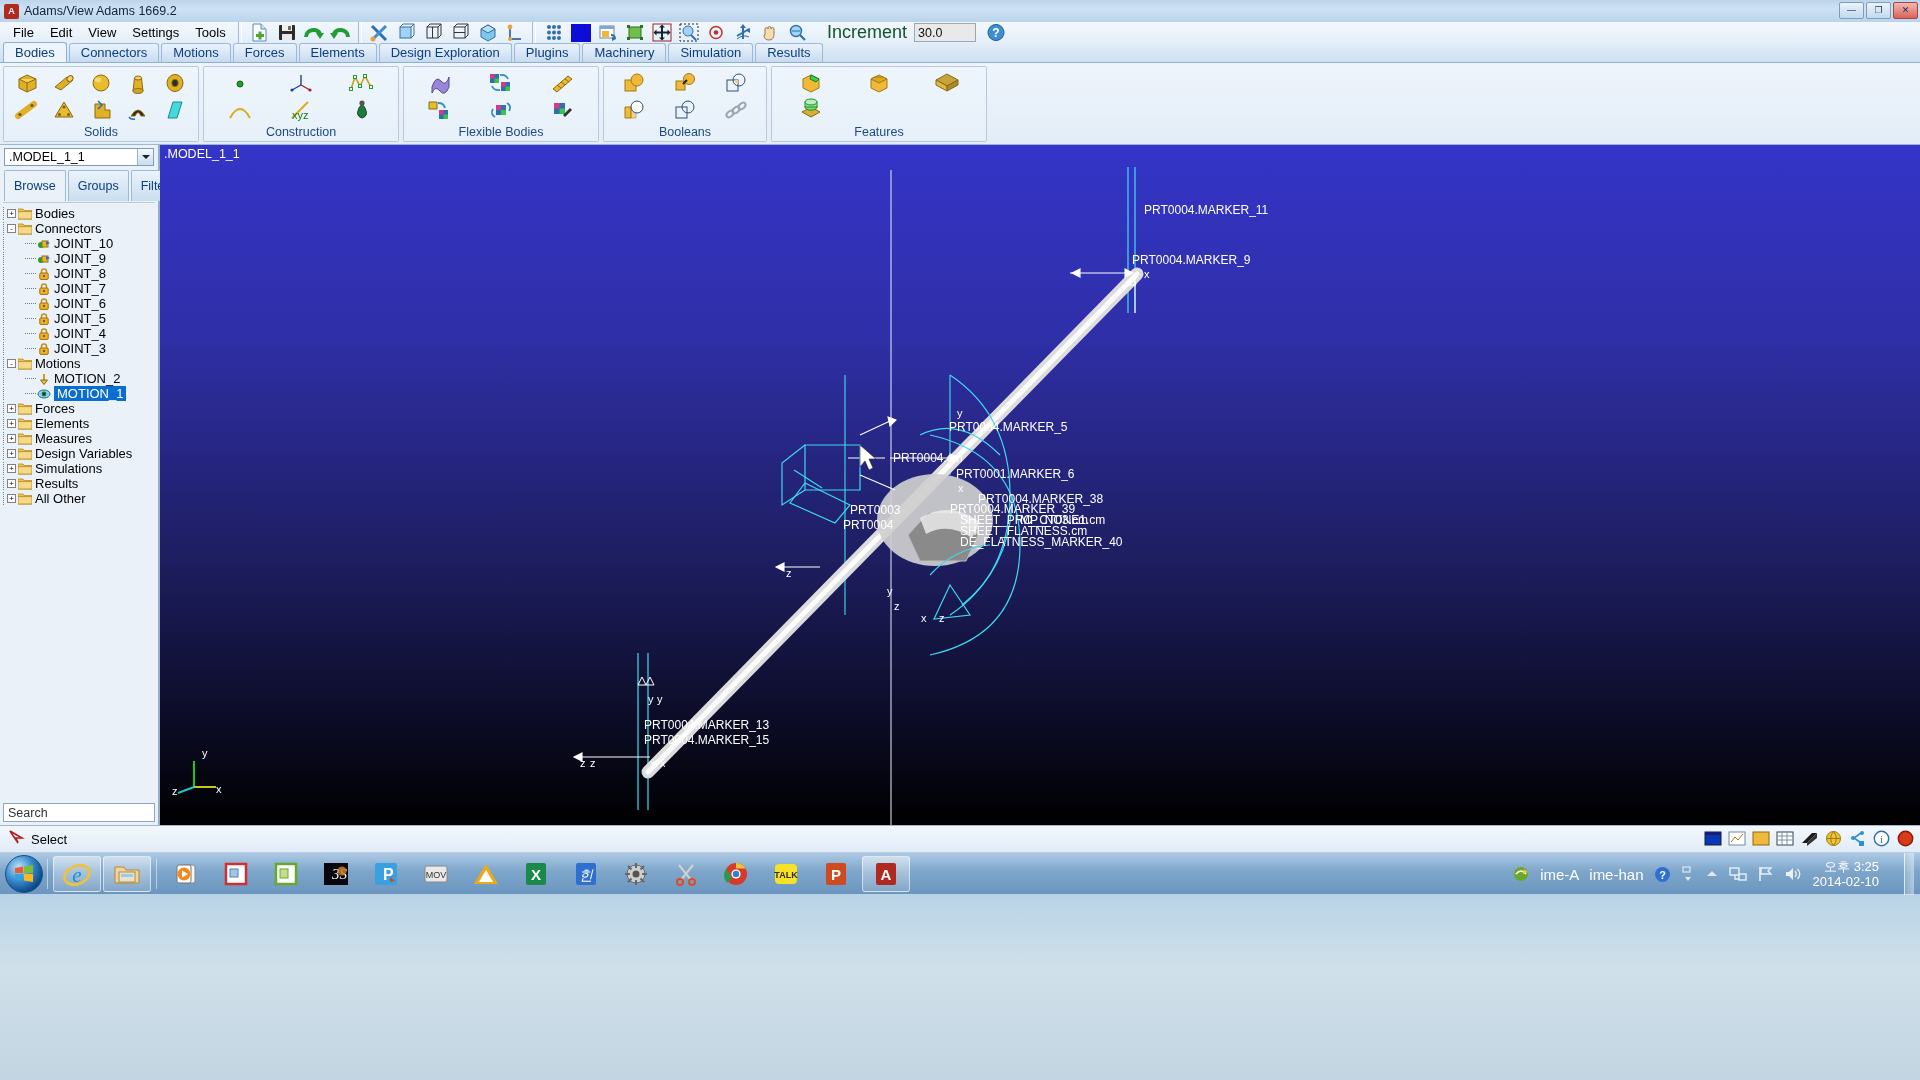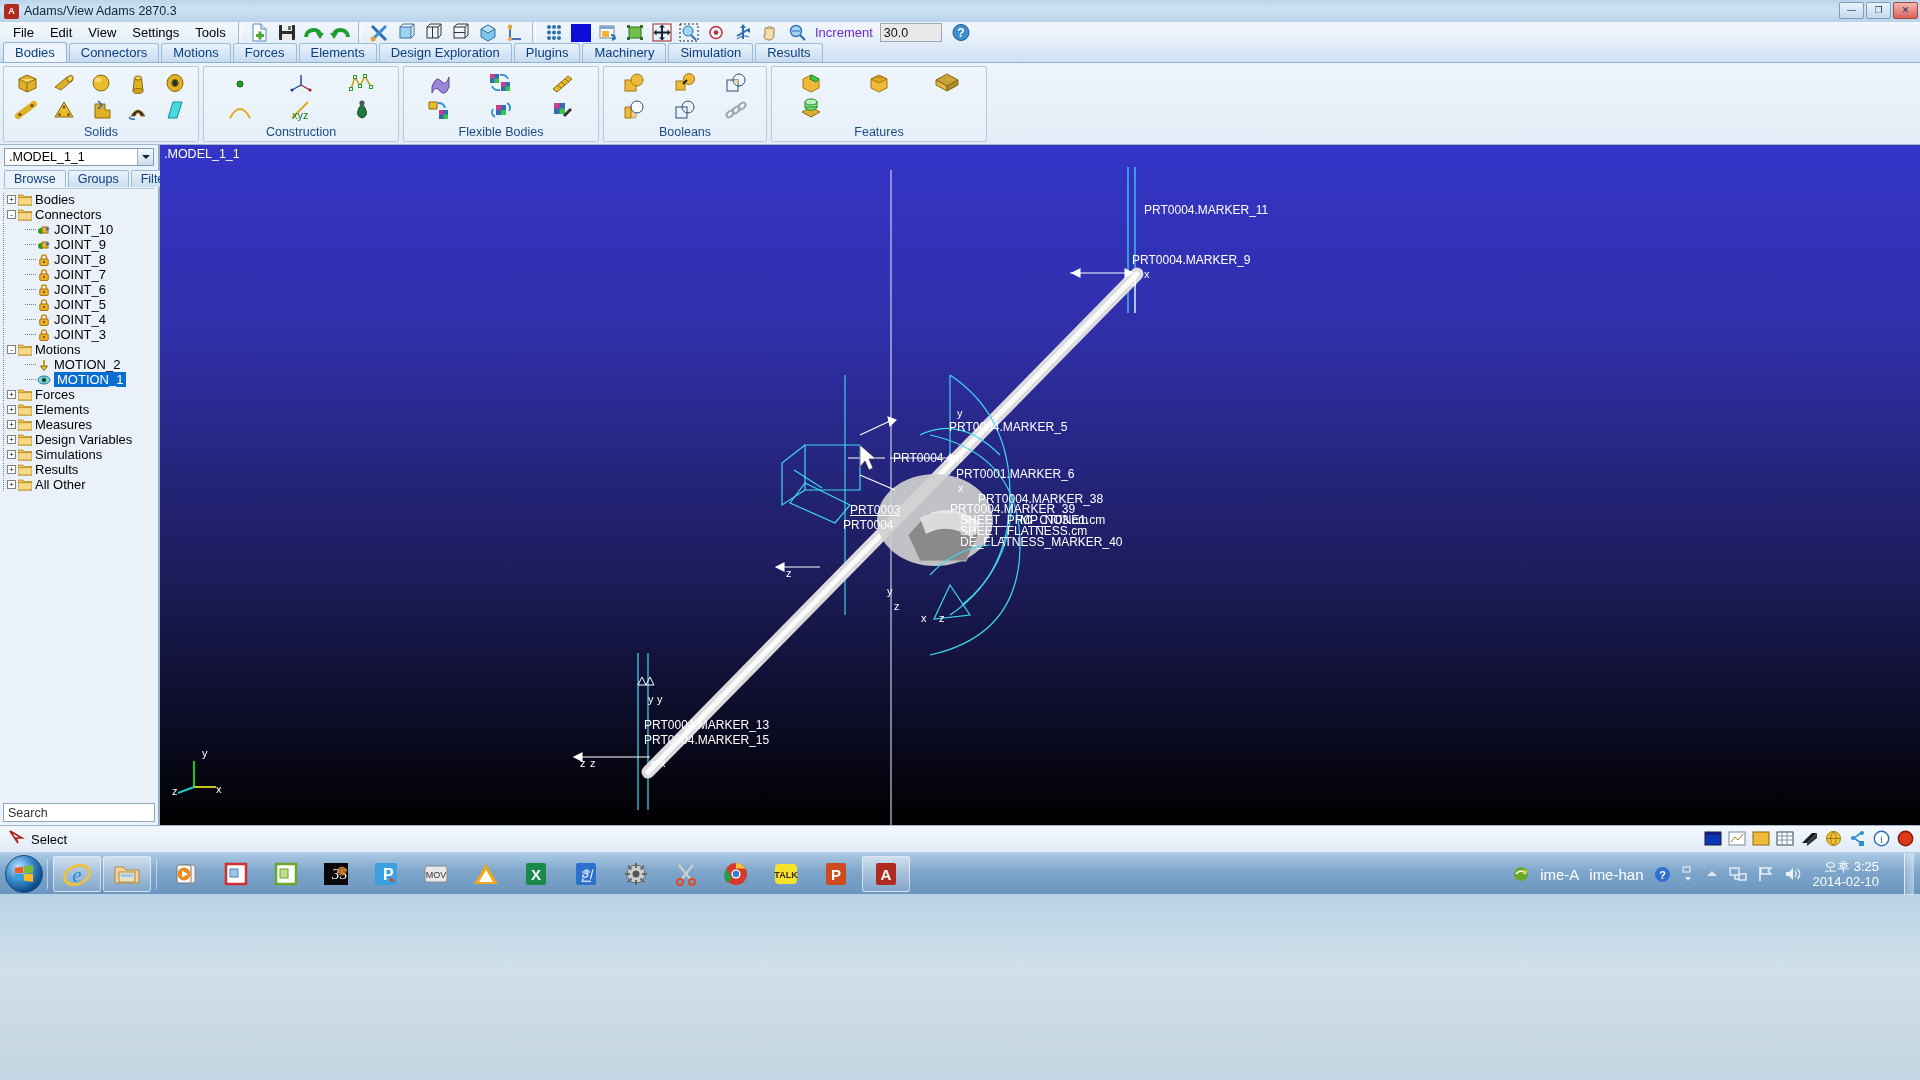--- a/index.html
+++ b/index.html
@@ -43,21 +43,21 @@
   
   .toolbar{
     position:absolute; left:0; top:19px; width:1920px; height:27px;
     padding-left:235px;
     display:flex; align-items:center; gap:2px;
     pointer-events:none;
   }
   .tb{ pointer-events:auto; width:25px;height:24px; display:flex;align-items:center;justify-content:center;}
   .tb svg{ display:block; }
   .tbsep{ width:4px; height:22px; border-left:1px solid #a8bdd2; border-right:1px solid #fdfeff; margin:0 3px;}
-  .inc-label{ font-size:13px; color:#6d28d9; margin:0 5px 0 4px; pointer-events:auto;}
+  .inc-label{ font-size:18px; color:#14532d; margin:0 5px 0 16px; pointer-events:auto;}
   .inc-input{
     pointer-events:auto;
     width:62px;height:19px;background:#e9e9e9;border:1px solid #9aa7b4;
     font-size:12.5px; padding:1px 3px; color:#111; font-family:"Liberation Sans",sans-serif;
   }
 
   
   .tabstrip{
     position:absolute; left:0; top:43px; width:1920px; height:20px;
     background:linear-gradient(to bottom,#e2edf8,#cfe0f2);
@@ -103,21 +103,21 @@
     margin:3px 4px 2px 4px; height:18px; display:flex; align-items:center;
     border:1px solid #7f9db9; background:#fff; position:relative;
   }
   .modelsel .txt{ font-size:12.5px; padding-left:4px; color:#000; flex:1;}
   .modelsel .arrow{
     width:16px;height:16px; background:linear-gradient(to bottom,#f4f9fe,#cbdceb);
     border-left:1px solid #9bb4cc; display:flex;align-items:center;justify-content:center;
   }
   .sbtabs{ display:flex; padding:2px 4px 0 4px; gap:2px; }
   .sbtab{
-    font-size:12.5px; color:#0b3e80; padding:1px 9px;
+    font-size:12.5px; color:#0b3e80; padding:8px 9px;
     background:linear-gradient(to bottom,#eaf3fc,#cadeef);
     border:1px solid #9bbada; border-bottom:none; border-radius:2px 2px 0 0;
   }
   .sbtab.active{ background:#eaf1f8; }
   .tree{
     flex:1; margin:1px 3px 0 3px; background:#eaf1f8;
     border-top:1px solid #b9cbdd; overflow:hidden; padding-top:3px;
     font-size:13px; color:#000;
   }
   .tnode{ display:flex; align-items:center; height:15px; white-space:nowrap;}
@@ -196,21 +196,21 @@
     background:linear-gradient(to bottom,#b9d3e6,#cfe0ea 40%,#c3d5e2);
   }
 </style>
 </head>
 <body>
 
 <div class="app">
 
   <div class="titlebar">
     <div class="appicon">A</div>
-    <div class="ttl">Adams/View Adams 2870.3</div>
+    <div class="ttl">Adams/View Adams 1669.2</div>
     <div class="winbtns">
       <div class="winbtn">—</div>
       <div class="winbtn">❐</div>
       <div class="winbtn close">✕</div>
     </div>
   </div>
 
   <div class="menubar">
     <div class="mi">File</div>
     <div class="mi">Edit</div>
@@ -1021,21 +1021,21 @@
         <div class="vlabel" style="left: 972px; top: 108px;">PRT0004.MARKER_9</div>
         <div class="vlabel" style="left: 789px; top: 275px;">PRT0004.MARKER_5</div>
         <div class="vlabel" style="left: 733px; top: 306px;">PRT0004.cm</div>
         <div class="vlabel" style="left: 796px; top: 322px;">PRT0001.MARKER_6</div>
         <div class="vlabel" style="left: 818px; top: 347px;">PRT0004.MARKER_38</div>
         <div class="vlabel" style="left: 790px; top: 357px;">PRT0004.MARKER_39</div>
         <div class="vlabel" style="left: 800px; top: 368px;">SHEET_PRO_CT03.cm</div>
         <div class="vlabel" style="left: 860px; top: 368px;">MP_NONE1.cm</div>
         <div class="vlabel" style="left: 800px; top: 379px;">SHEET_FLATNESS.cm</div>
         <div class="vlabel" style="left: 800px; top: 390px;">DE_FLATNESS_MARKER_40</div>
-        <div class="vlabel" style="left: 690px; top: 358px; text-decoration: underline;">PRT0003</div>
+        <div class="vlabel" style="left: 690px; top: 358px;">PRT0003</div>
         <div class="vlabel" style="left: 683px; top: 373px;">PRT0004</div>
         <div class="vlabel" style="left: 484px; top: 573px;">PRT0004.MARKER_13</div>
         <div class="vlabel" style="left: 484px; top: 588px;">PRT0004.MARKER_15</div>
         <div class="vaxis" style="left: 984px; top: 123px;">x</div>
         <div class="vaxis" style="left: 797px; top: 262px;">y</div>
         <div class="vaxis" style="left: 798px; top: 337px;">x</div>
         <div class="vaxis" style="left: 626px; top: 422px;">z</div>
         <div class="vaxis" style="left: 727px; top: 440px;">y</div>
         <div class="vaxis" style="left: 734px; top: 455px;">z</div>
         <div class="vaxis" style="left: 761px; top: 467px;">x</div>

